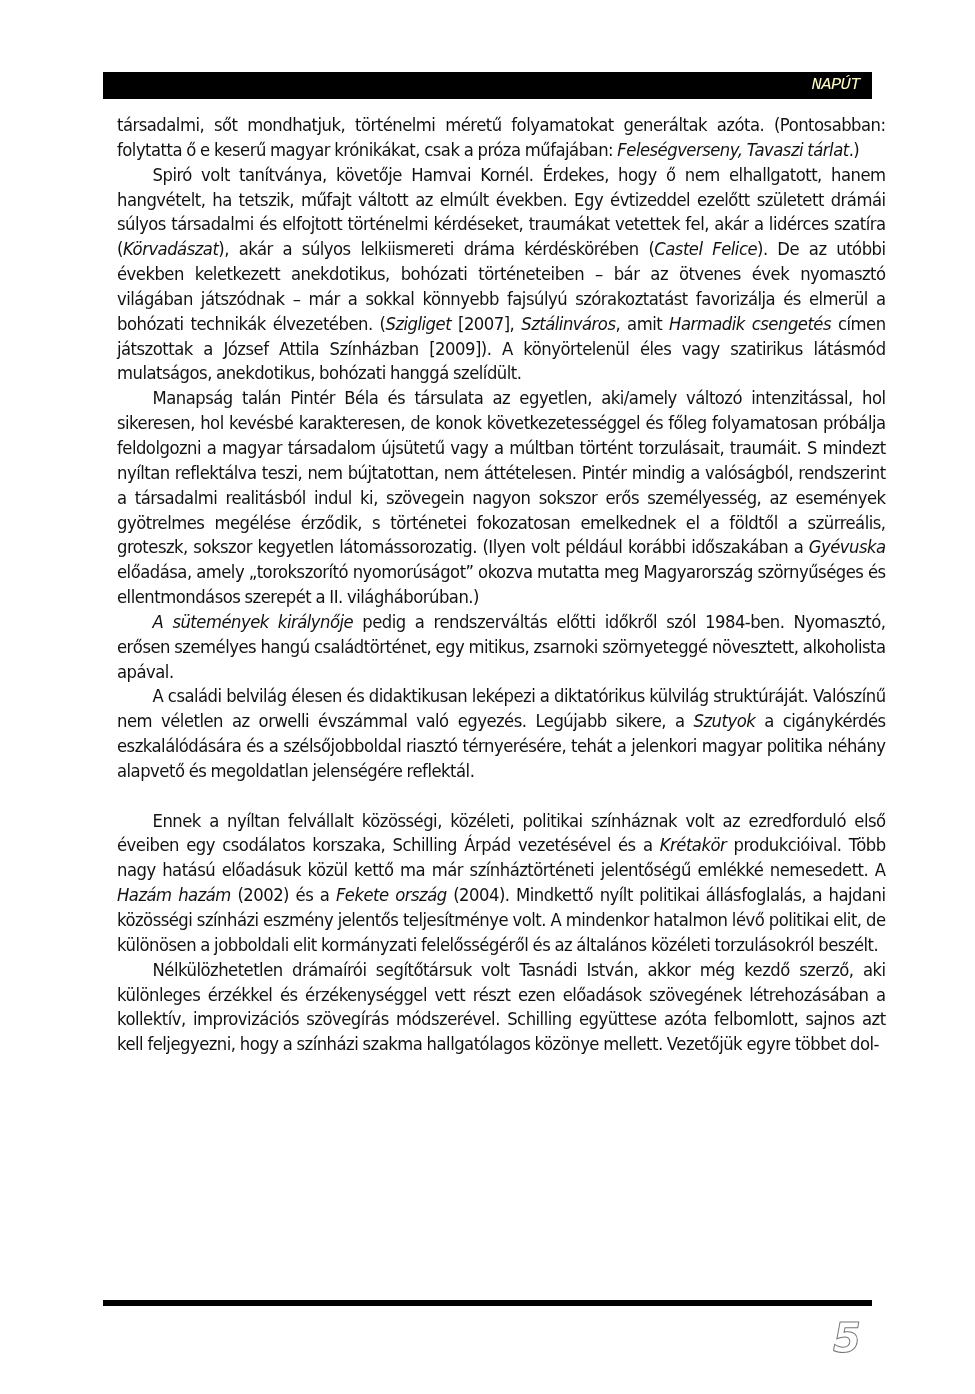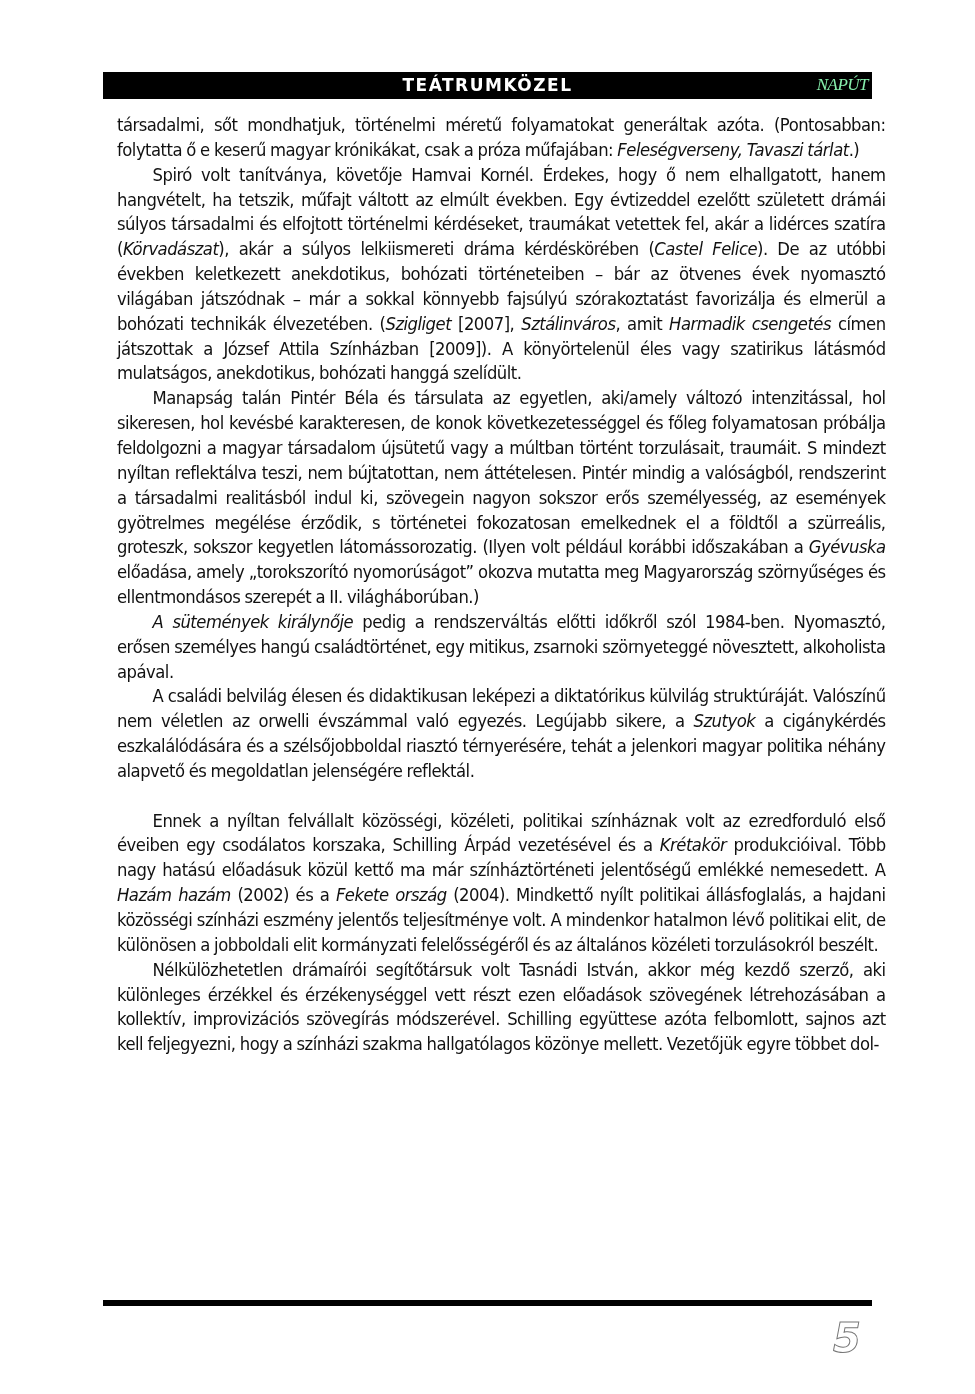--- a/index.html
+++ b/index.html
@@ -31,24 +31,24 @@
     text-align: center;
     color: #ffffff;
     font-family: "DejaVu Sans", sans-serif;
     font-weight: bold;
     font-size: 17px;
     letter-spacing: 1.5px;
     line-height: 21px;
   }
   .brand-logo {
     position: absolute;
-    right: 4px;
+    right: 12px;
     top: 2px;
-    color: #86efac;
-    font-family: Liberation Serif, serif;
+    color: #fef9c3;
+    font-family: Liberation Mono, monospace;
     font-style: italic;
     font-size: 17px;
     letter-spacing: -0.5px;
     line-height: 22px;
   }
   .article {
     position: absolute;
     left: 117px;
     top: 113px;
     width: 769px;
@@ -93,21 +93,20 @@
     font-size: 40px;
     line-height: 44px;
     color: #ffffff;
     -webkit-text-stroke: 1px #777777;
   }
 </style>
 </head>
 <body>
 
 <div class="header-bar">
-  <div class="section-title">TEÁTRUMKÖZEL</div>
   <div class="brand-logo">NAPÚT</div>
 </div>
 
 <div class="article" id="article">
     <p><span>társadalmi, sőt mondhatjuk, történelmi méretű folyamatokat generáltak azóta. (Pontosabban: folytatta ő e keserű magyar krónikákat, csak a próza műfajában: </span><i>Feleségverseny, Tavaszi tárlat</i><span>.)</span></p>
     <p class="indent"><span>Spiró volt tanítványa, követője Hamvai Kornél. Érdekes, hogy ő nem elhallgatott, hanem hangvételt, ha tetszik, műfajt váltott az elmúlt években. Egy évtizeddel ezelőtt született drámái súlyos társadalmi és elfojtott történelmi kérdéseket, traumákat vetettek fel, akár a lidérces szatíra (</span><i>Körvadászat</i><span>), akár a súlyos lelkiismereti dráma kérdéskörében (</span><i>Castel Felice</i><span>). De az utóbbi években keletkezett anekdotikus, bohózati történeteiben – bár az ötvenes évek nyomasztó világában játszódnak – már a sokkal könnyebb fajsúlyú szórakoztatást favorizálja és elmerül a bohózati technikák élvezetében. (</span><i>Szigliget</i><span> [2007], </span><i>Sztálinváros</i><span>, amit </span><i>Harmadik csengetés</i><span> címen játszottak a József Attila Színházban [2009]). A könyörtelenül éles vagy szatirikus látásmód mulatságos, anekdotikus, bohózati hanggá szelídült.</span></p>
     <p class="indent"><span>Manapság talán Pintér Béla és társulata az egyetlen, aki/amely változó intenzitással, hol sikeresen, hol kevésbé karakteresen, de konok következetességgel és főleg folyamatosan próbálja feldolgozni a magyar társadalom újsütetű vagy a múltban történt torzulásait, traumáit. S mindezt nyíltan reflektálva teszi, nem bújtatottan, nem áttételesen. Pintér mindig a valóságból, rendszerint a társadalmi realitásból indul ki, szövegein nagyon sokszor erős személyesség, az események gyötrelmes megélése érződik, s történetei fokozatosan emelkednek el a földtől a szürreális, groteszk, sokszor kegyetlen látomássorozatig. (Ilyen volt például korábbi időszakában a </span><i>Gyévuska</i><span> előadása, amely „torokszorító nyomorúságot” okozva mutatta meg Magyarország szörnyűséges és ellentmondásos szerepét a II. világháborúban.)</span></p>
     <p class="indent"><i>A sütemények királynője</i><span> pedig a rendszerváltás előtti időkről szól 1984-ben. Nyomasztó, erősen személyes hangú családtörténet, egy mitikus, zsarnoki szörnyeteggé növesztett, alkoholista apával.</span></p>
     <p class="indent"><span>A családi belvilág élesen és didaktikusan leképezi a diktatórikus külvilág struktúráját. Valószínű nem véletlen az orwelli évszámmal való egyezés. Legújabb sikere, a </span><i>Szutyok</i><span> a cigánykérdés eszkalálódására és a szélsőjobboldal riasztó térnyerésére, tehát a jelenkori magyar politika néhány alapvető és megoldatlan jelenségére reflektál.</span></p>
     <p class="spacer"></p>

